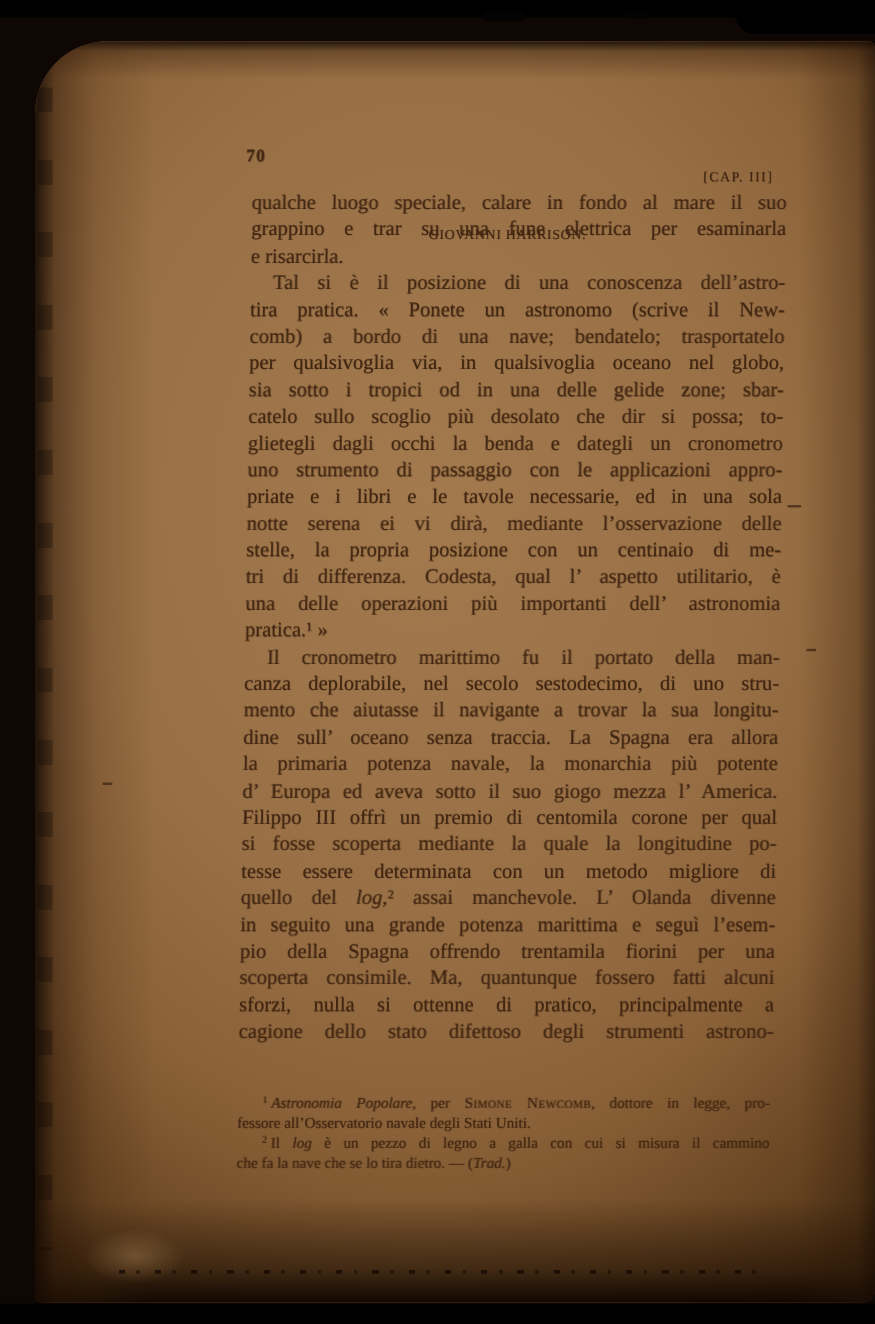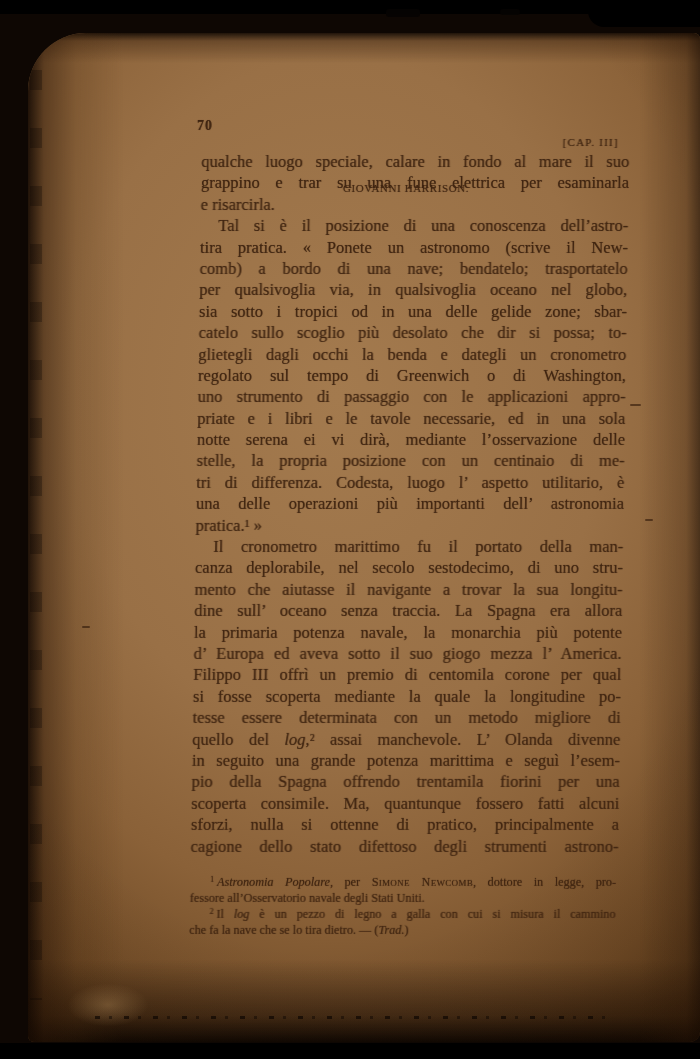--- a/index.html
+++ b/index.html
@@ -83,26 +83,25 @@
       <div class="ln">qualche luogo speciale, calare in fondo al mare il suo</div>
       <div class="ln">grappino e trar su una fune elettrica per esaminarla</div>
       <div class="ln pend">e risarcirla.</div>
       <div class="ln ind">Tal si è il posizione di una conoscenza dell’astro-</div>
       <div class="ln">tira pratica. « Ponete un astronomo (scrive il New-</div>
       <div class="ln">comb) a bordo di una nave; bendatelo; trasportatelo</div>
       <div class="ln">per qualsivoglia via, in qualsivoglia oceano nel globo,</div>
       <div class="ln">sia sotto i tropici od in una delle gelide zone; sbar-</div>
       <div class="ln">catelo sullo scoglio più desolato che dir si possa; to-</div>
       <div class="ln">glietegli dagli occhi la benda e dategli un cronometro</div>
-      <div class="ln">regolato sul tempo di Greenwich o di Washington,</div>
       <div class="ln">uno strumento di passaggio con le applicazioni appro-</div>
       <div class="ln">priate e i libri e le tavole necessarie, ed in una sola</div>
       <div class="ln">notte serena ei vi dirà, mediante l’osservazione delle</div>
       <div class="ln">stelle, la propria posizione con un centinaio di me-</div>
-      <div class="ln">tri di differenza. Codesta, luogo l’ aspetto utilitario, è</div>
+      <div class="ln">tri di differenza. Codesta, qual l’ aspetto utilitario, è</div>
       <div class="ln">una delle operazioni più importanti dell’ astronomia</div>
       <div class="ln pend">pratica.¹ »</div>
       <div class="ln ind">Il cronometro marittimo fu il portato della man-</div>
       <div class="ln">canza deplorabile, nel secolo sestodecimo, di uno stru-</div>
       <div class="ln">mento che aiutasse il navigante a trovar la sua longitu-</div>
       <div class="ln">dine sull’ oceano senza traccia. La Spagna era allora</div>
       <div class="ln">la primaria potenza navale, la monarchia più potente</div>
       <div class="ln">d’ Europa ed aveva sotto il suo giogo mezza l’ America.</div>
       <div class="ln">Filippo III offrì un premio di centomila corone per qual</div>
       <div class="ln">si fosse scoperta mediante la quale la longitudine po-</div>

